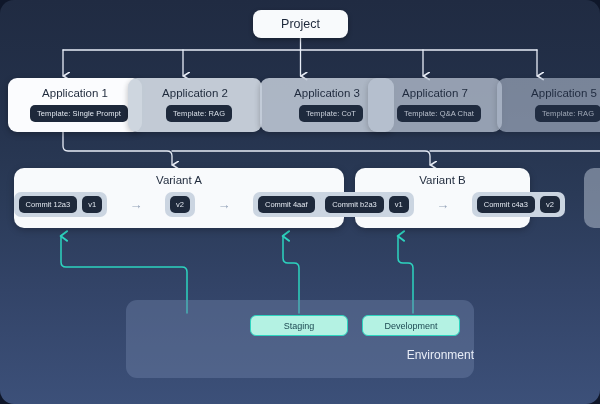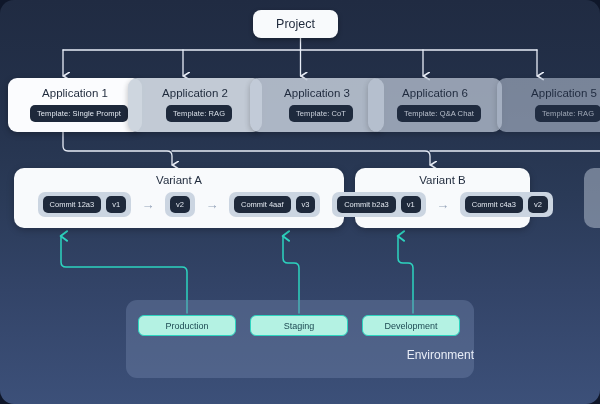--- a/index.html
+++ b/index.html
@@ -43,21 +43,21 @@
     border-radius: 9px;
     display: flex;
     flex-direction: column;
     align-items: center;
     justify-content: center;
   }
 
   
   #project {
     left: 253px; top: 10px;
-    width: 85px; height: 28px;
+    width: 95px; height: 28px;
     background: #f8fafc;
     color: #1e293b;
     font-size: 12.5px;
     border-radius: 8px;
     box-shadow: 0 2px 5px rgba(0,0,0,.30);
   }
 
   
   .app {
     top: 78px;
@@ -77,21 +77,21 @@
     letter-spacing: .1px;
     padding: 4px 7px;
     border-radius: 5px;
     background: #1e293b;
     color: #e2e8f0;
     white-space: nowrap;
     margin-left: 8px;
   }
   #app1 { left: 8px;   background:#fbfcfe; }
   #app2 { left: 128px; background:#ccd4de; opacity:.94; }
-  #app3 { left: 250px; background:#c3ccd9; opacity:.86; }
+  #app3 { left: 260px; background:#c3ccd9; opacity:.86; }
   #app4 { left: 368px; background:#b9c3d2; opacity:.76; }
   #app5 { left: 497px; background:#aeb9cb; opacity:.62; }
 
   
   .variant {
     top: 168px;
     height: 60px;
     border-radius: 10px;
     background: #f8fafc;
     align-items: center;
@@ -110,21 +110,21 @@
   }
   .variant-title {
     font-size: 11.5px;
     color: #1e293b;
     margin-bottom: 5px;
     line-height: 1;
   }
   .commit-row {
     display: flex;
     align-items: center;
-    gap: 0px;
+    gap: 12px;
   }
   .commit-group {
     display: flex;
     align-items: center;
     gap: 5px;
     background: #cbd5e1;
     border-radius: 7px;
     padding: 4px 5px;
   }
   .commit-chip {
@@ -246,21 +246,21 @@
   </div>
   <div class="node app" id="app2">
     <span class="app-title">Application 2</span>
     <span class="tpl">Template: RAG</span>
   </div>
   <div class="node app" id="app3">
     <span class="app-title">Application 3</span>
     <span class="tpl">Template: CoT</span>
   </div>
   <div class="node app" id="app4">
-    <span class="app-title">Application 6</span>
+    <span class="app-title">Application 7</span>
     <span class="tpl">Template: Q&amp;A Chat</span>
   </div>
   <div class="node app" id="app5">
     <span class="app-title">Application 5</span>
     <span class="tpl">Template: RAG</span>
   </div>
 
   <div class="node variant" id="variantA">
     <span class="variant-title">Variant A</span>
     <div class="commit-row">
@@ -295,23 +295,20 @@
     </div>
   </div>
 
   <div class="node" id="variantC">
     <span class="variant-title"></span>
 
   </div>
 
   <div id="env-panel"></div>
 
-  <div class="env-chip" id="env-prod">
-    <span>Production</span>
-  </div>
   <div class="env-chip" id="env-stag">
     <span>Staging</span>
   </div>
   <div class="env-chip" id="env-dev">
     <span>Development</span>
   </div>
 
   <div id="env-label">Environment</div>
 
 </div>

